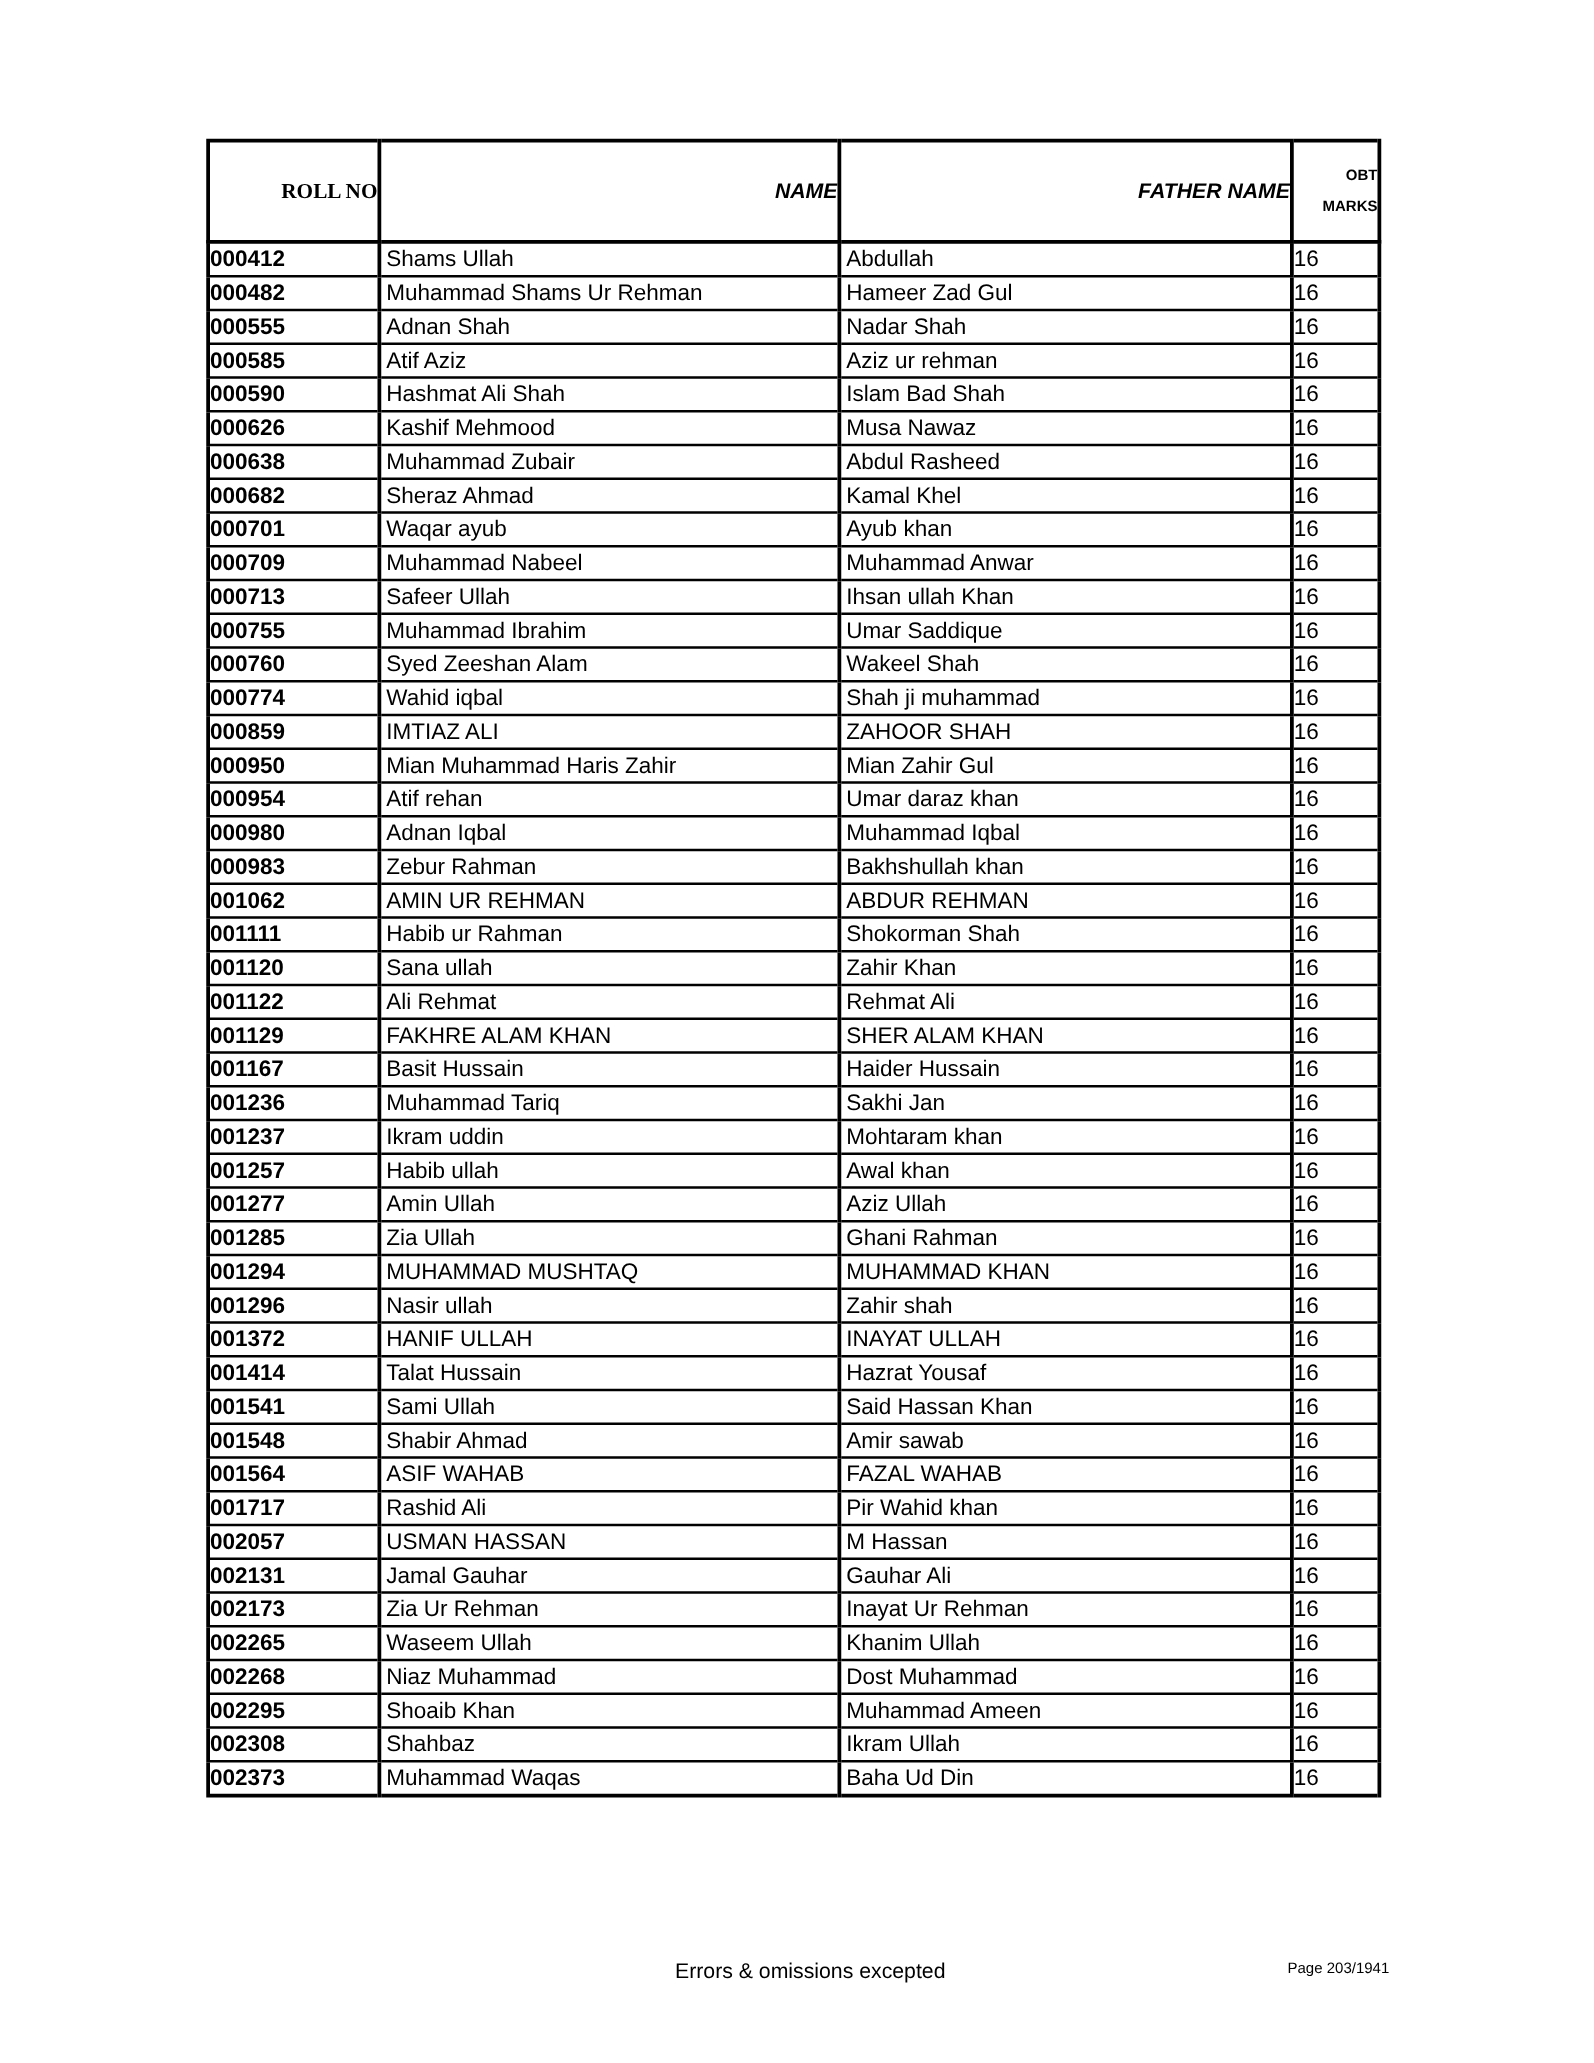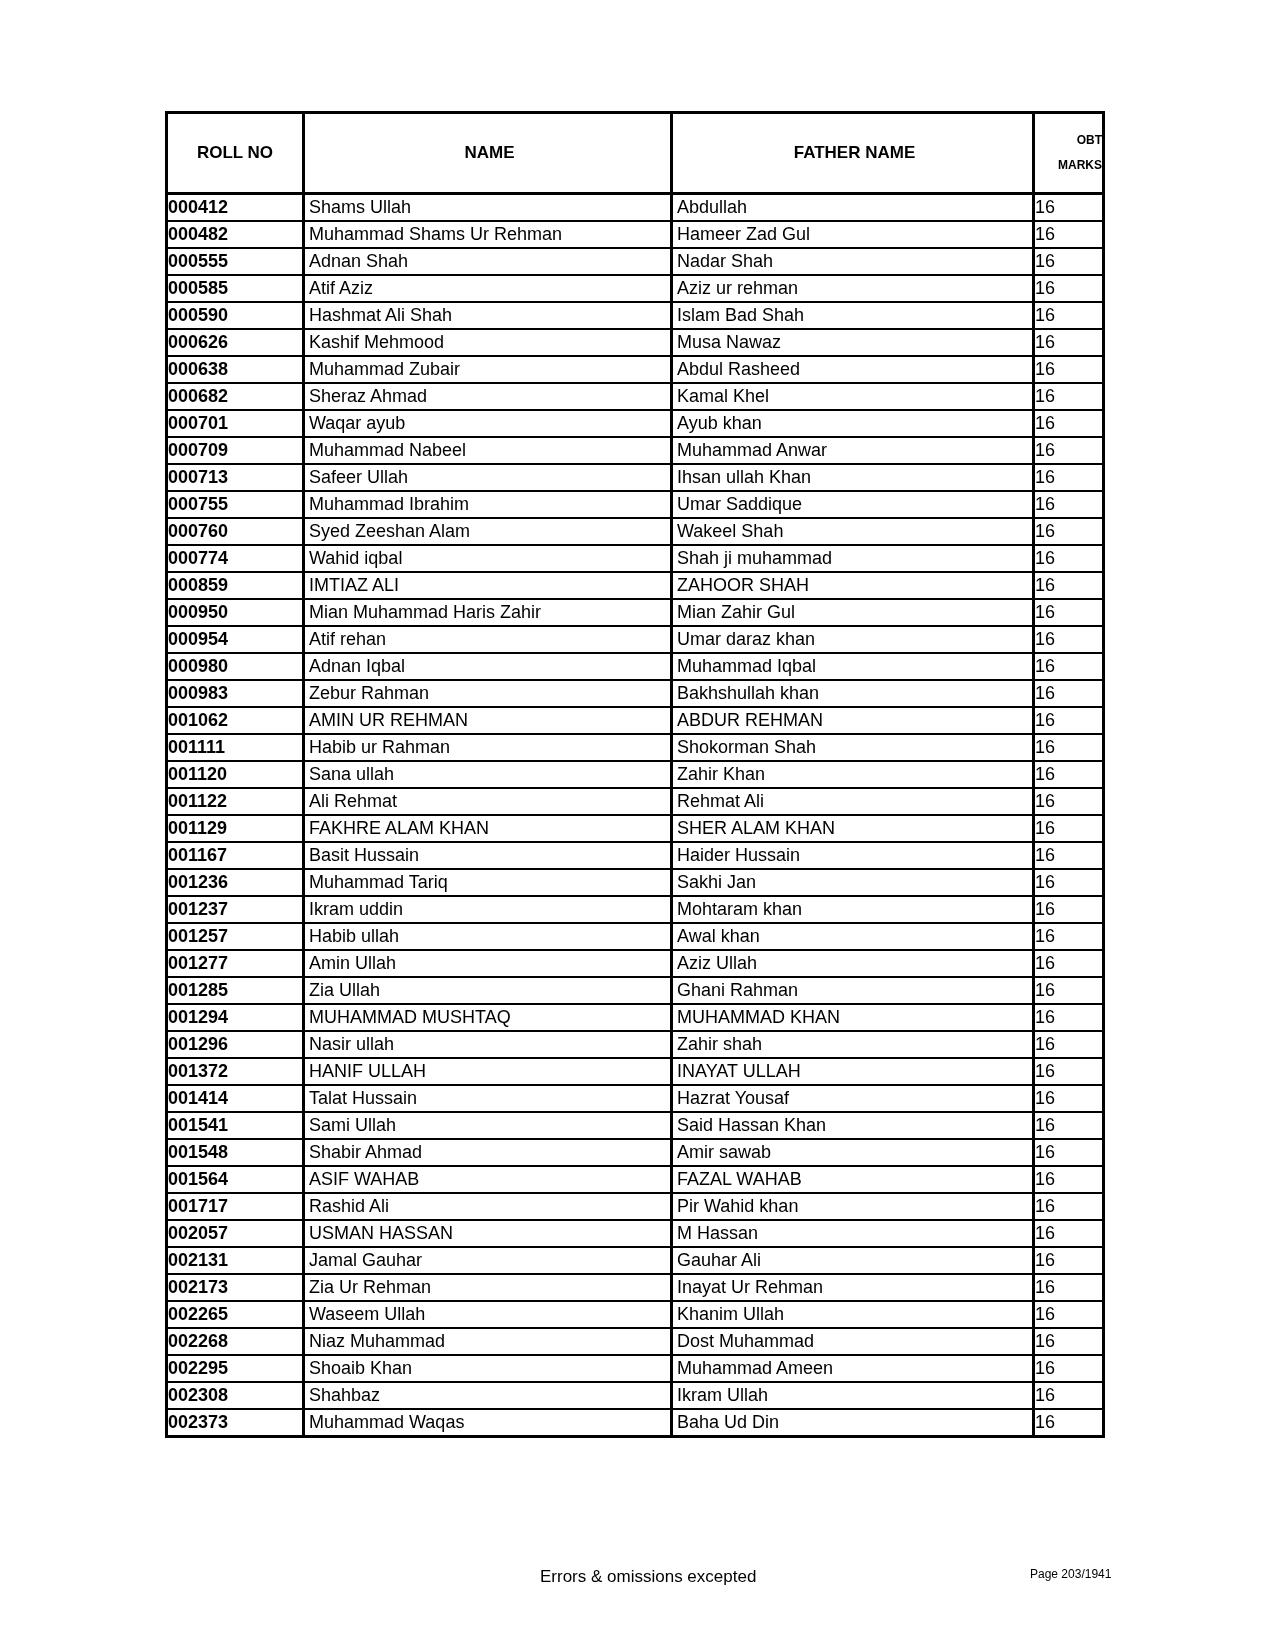--- a/index.html
+++ b/index.html
@@ -16,22 +16,22 @@
   table.roll col.c-father { width: 362px; }
   table.roll col.c-marks { width: 70px; }
   table.roll th, table.roll td {
     border-left: 3px solid #000; border-right: 3px solid #000;
     padding: 0; overflow: hidden; white-space: nowrap;
   }
   table.roll th {
     height: 78px; font-size: 17px; font-weight: bold; vertical-align: middle;
     border-bottom: 3px solid #000;
   }
-  table.roll th.h-roll { text-align: center; }
-  table.roll th.h-name, table.roll th.h-father { text-align: center; padding-left: 4px; }
+  table.roll th.h-roll { text-align: right; font-family: Liberation Serif, serif; }
+  table.roll th.h-name, table.roll th.h-father { text-align: right; padding-left: 4px; font-style: italic; }
   table.roll th.h-marks { text-align: right; font-size: 12px; line-height: 25px; }
   table.roll td {
     height: 25px; font-size: 18px; line-height: 25px;
     border-top: 2px solid #000; border-bottom: 0;
   }
   table.roll td.roll-cell { font-weight: bold; }
   table.roll td.name-cell, table.roll td.father-cell { text-align: left; padding-left: 4px; }
   table.roll td.marks-cell { text-align: left; }
   .footer-note {
     position: absolute; left: 540px; top: 1567px; font-size: 17px; font-weight: normal;

